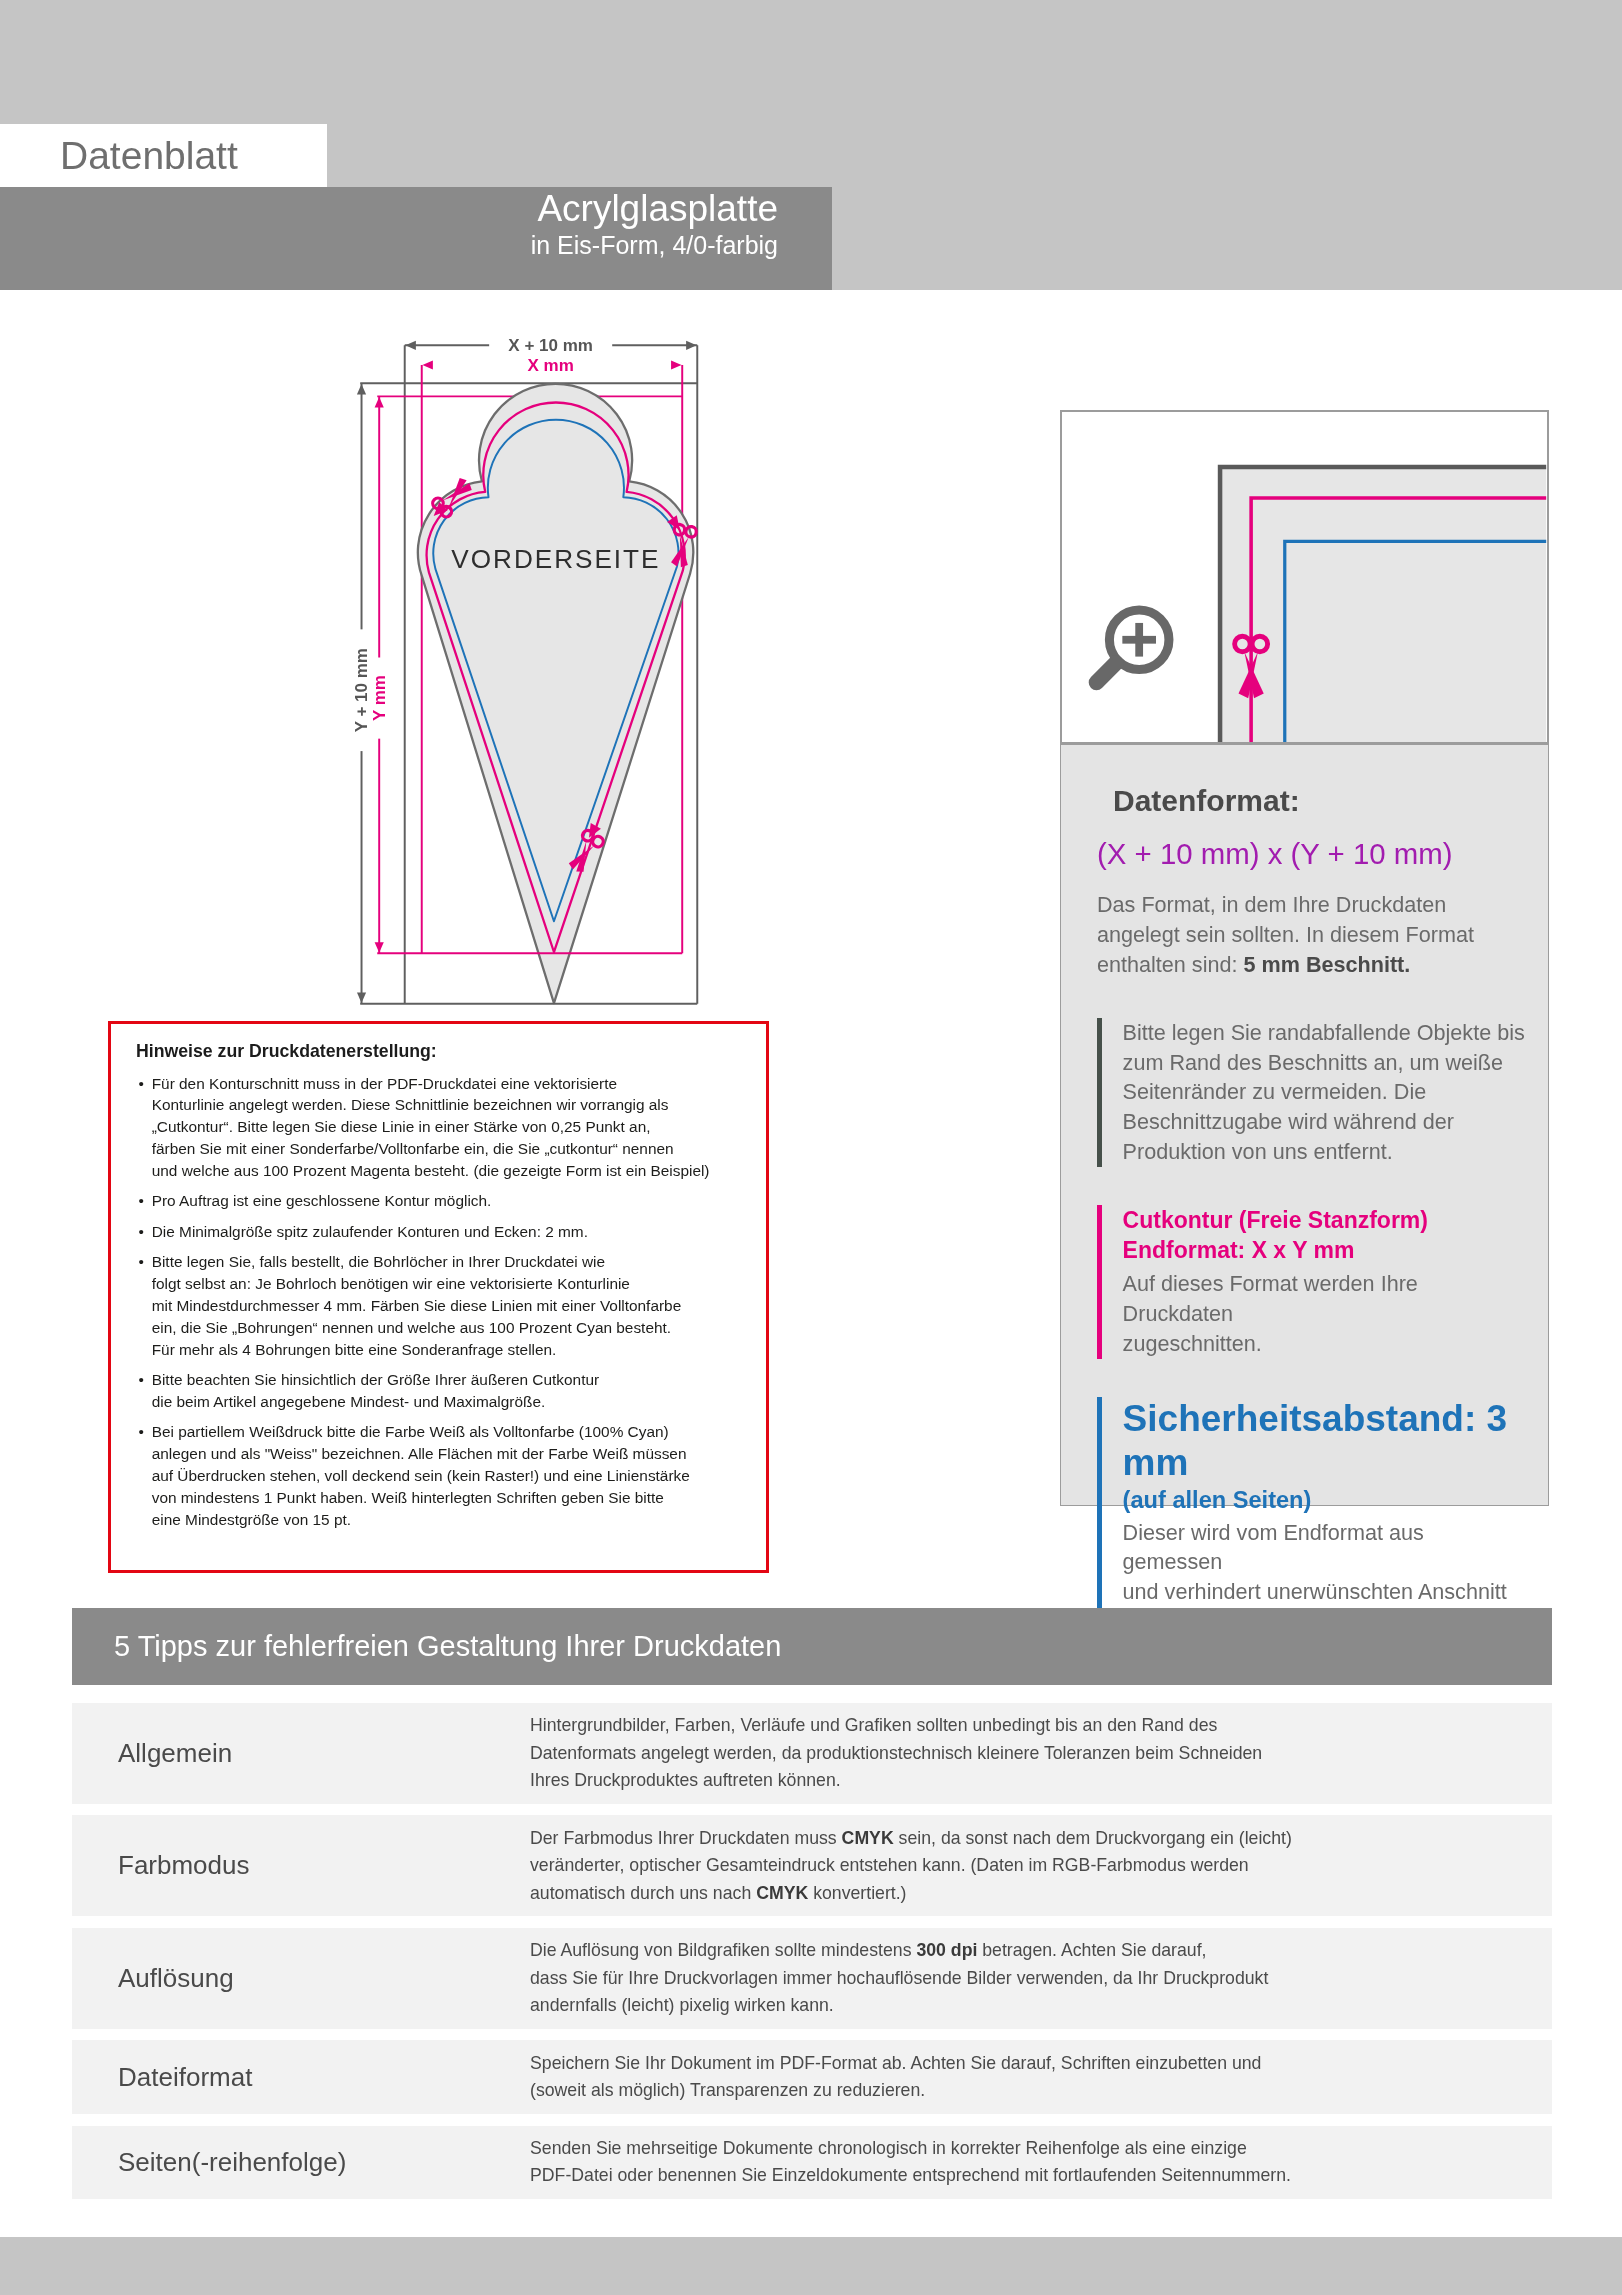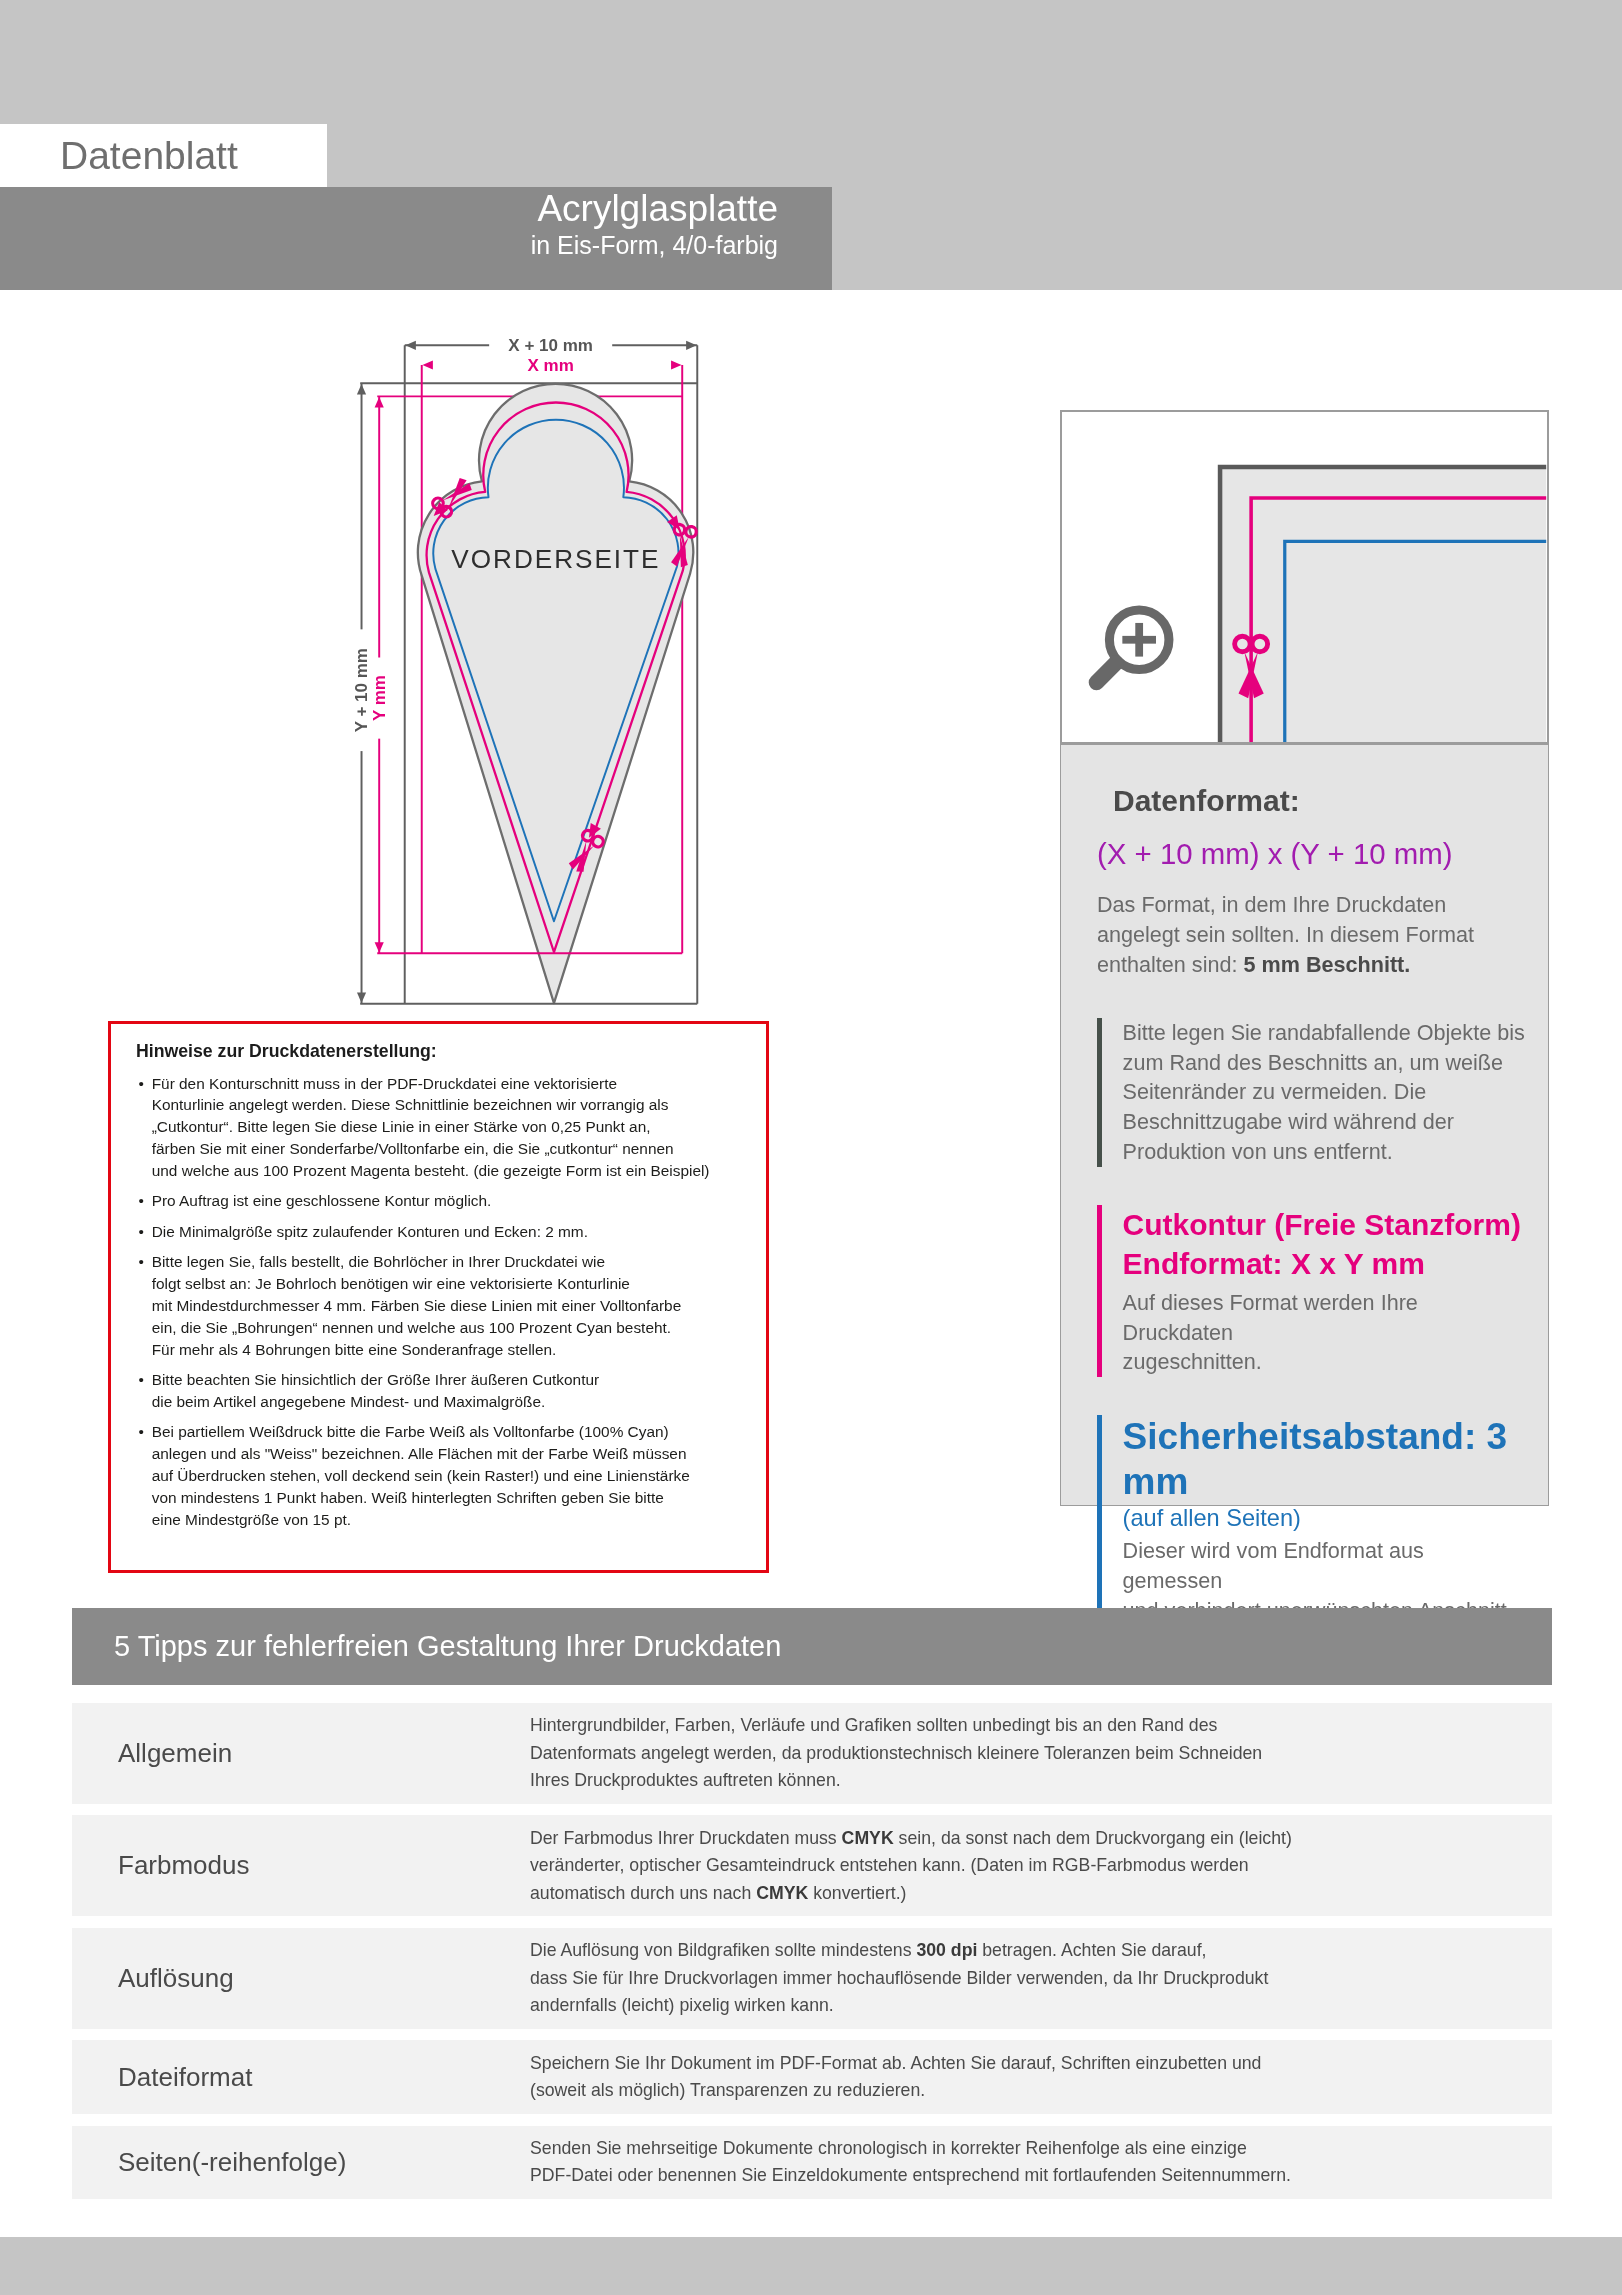--- a/index.html
+++ b/index.html
@@ -37,23 +37,23 @@
               border:1.3px solid #9c9c9c;box-sizing:border-box;padding:19.6px 23px 0 36px;}
   .ip-h1{font-size:30px;font-weight:bold;color:#4a4a4a;line-height:1.3;margin:16px;}
   .ip-h2{font-size:29.4px;font-weight:normal;color:#a21caf;line-height:1.25;margin:0 0 18px 0;}
   .ip-body{font-size:21.6px;color:#6a6a6a;line-height:1.38;white-space:pre-line;}
   .ip-body b{color:#4a4a4a;}
   .ip-section{display:flex;margin-top:38px;}
   .ip-bar{flex:0 0 4.6px;margin-right:21px;}
   .bar-dark{background:#46504a;}
   .bar-magenta{background:#e5007d;}
   .bar-blue{background:#1e73b8;}
-  .ip-mag-h{font-size:30px;font-weight:bold;color:#e5007d;line-height:1.32;margin:0;}
+  .ip-mag-h{font-size:23px;font-weight:bold;color:#e5007d;line-height:1.32;margin:0;}
   .ip-blue-h{font-size:37px;font-weight:bold;color:#1e73b8;line-height:1.2;margin:0;}
-  .ip-blue-sub{font-size:23.6px;font-weight:normal;color:#1e73b8;margin:1.3px 0 3.9px 0;}
+  .ip-blue-sub{font-size:23.6px;font-weight:bold;color:#1e73b8;margin:1.3px 0 3.9px 0;}
 
   
   .tips-band{left:72px;top:1608px;width:1480px;height:77px;background:#8a8a8a;}
   .tips-band span{display:block;padding-left:42px;line-height:77px;font-size:29px;color:#ffffff;}
   .tips-rows{left:72px;top:1703px;width:1480px;}
   .tip-row{position:relative;background:#f2f2f2;margin-bottom:11.8px;display:flex;align-items:center;
            padding:9.2px 0;min-height:55px;}
   .tip-label{flex:0 0 458px;padding-left:46px;box-sizing:border-box;font-size:26px;color:#4a4a4a;}
   .tip-body{font-size:17.7px;line-height:1.55;color:#4a4a4a;}
   .tip-body b{color:#3a3a3a;}

